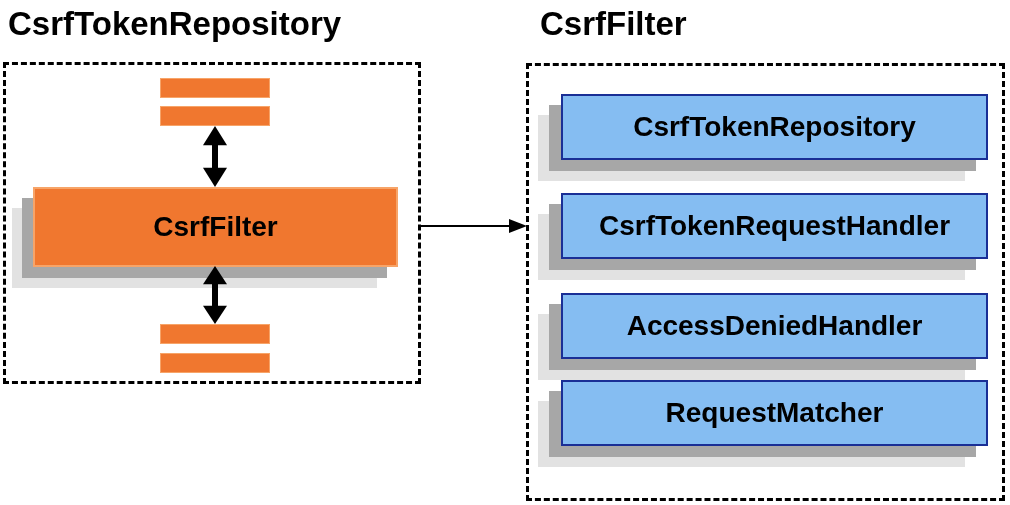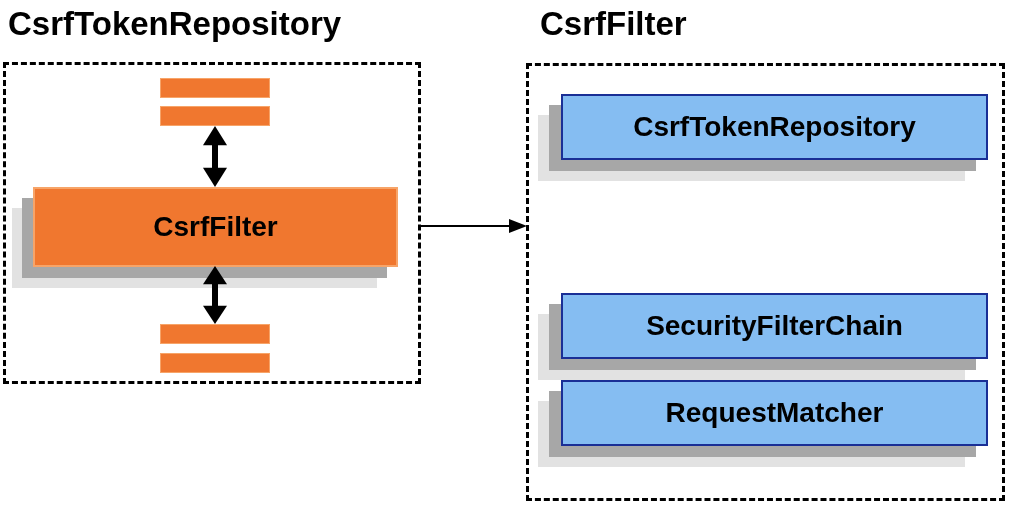--- a/index.html
+++ b/index.html
@@ -119,20 +119,23 @@
   <div class="bar" style="left:160px; top:353px"></div>
 
   <svg class="arrow" style="left:421px; top:217px" width="106" height="18" viewBox="0 0 106 18">
     <line x1="0" y1="9" x2="88" y2="9" stroke-width="2"></line>
     <polygon points="88,2 106,9 88,16"></polygon>
   </svg>
 
   <div class="blue-box" style="top:94px">
     <span>CsrfTokenRepository</span>
   </div>
+  <div class="blue-box" style="top:193px">
+    <span>CsrfTokenRequestHandler</span>
+  </div>
   <div class="blue-box" style="top:293px">
-    <span>SecurityFilterChain</span>
+    <span>AccessDeniedHandler</span>
   </div>
   <div class="blue-box" style="top:380px">
     <span>RequestMatcher</span>
   </div>
 
 </div>
 
 </body></html>

